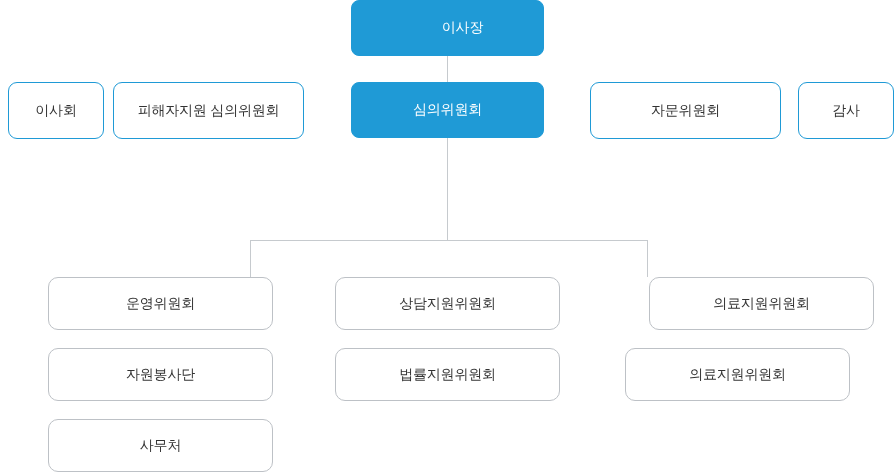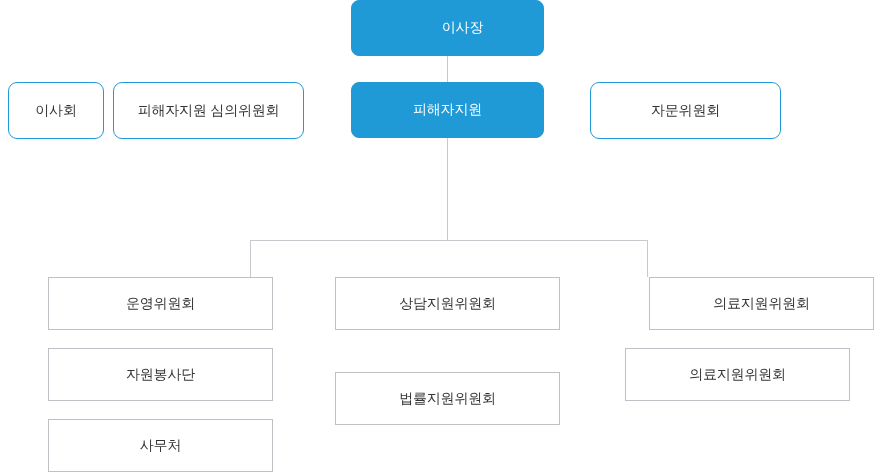--- a/index.html
+++ b/index.html
@@ -48,21 +48,21 @@
   
   .node.outline-blue {
     border: 1.5px solid #1f9ad6;
     color: #333333;
   }
 
   
   .node.outline-grey {
     border: 1.5px solid #bdc1c6;
     color: #333333;
-    border-radius: 0;
+    border-radius: 10px;
   }
 
   
   .line {
     position: absolute;
     background: #c6cace;
     z-index: 1;
   }
   .line.v { width: 1px; }
   .line.h { height: 1px; }
@@ -80,53 +80,56 @@
 
   <div class="line v" style="left:250px; top:240px; height:37px;"></div>
 
   <div class="line v" style="left:647px; top:240px; height:37px;"></div>
 
   <div class="node primary" style="left:351px; top:0px; width:193px; height:56px;padding-left:30px;">
     <span>이사장</span>
   </div>
 
   <div class="node primary" style="left:351px; top:82px; width:193px; height:56px;">
-    <span>피해자지원</span>
+    <span>심의위원회</span>
   </div>
 
   <div class="node outline-blue" style="left:8px; top:82px; width:96px; height:57px;">
     <span>이사회</span>
   </div>
 
   <div class="node outline-blue" style="left:590px; top:82px; width:191px; height:57px;">
     <span>자문위원회</span>
   </div>
 
   <div class="node outline-blue" style="left:113px; top:82px; width:191px; height:57px;">
     <span>피해자지원 심의위원회</span>
   </div>
 
+  <div class="node outline-blue" style="left:798px; top:82px; width:96px; height:57px;">
+    <span>감사</span>
+  </div>
 
   <div class="node outline-grey" style="left:48px; top:277px; width:225px; height:53px;">
     <span>운영위원회</span>
   </div>
 
   <div class="node outline-grey" style="left:48px; top:348px; width:225px; height:53px;">
     <span>자원봉사단</span>
   </div>
 
   <div class="node outline-grey" style="left:48px; top:419px; width:225px; height:53px;">
     <span>사무처</span>
   </div>
 
   <div class="node outline-grey" style="left:335px; top:277px; width:225px; height:53px;">
     <span>상담지원위원회</span>
   </div>
 
-  <div class="node outline-grey" style="left:335px; top:348px; width:225px; height:53px;margin-top:24px;">
+  <div class="node outline-grey" style="left:335px; top:348px; width:225px; height:53px;">
     <span>법률지원위원회</span>
   </div>
 
   <div class="node outline-grey" style="left:649px; top:277px; width:225px; height:53px;">
     <span>의료지원위원회</span>
   </div>
 
   <div class="node outline-grey" style="left:625px; top:348px; width:225px; height:53px;">
     <span>의료지원위원회</span>
   </div>

